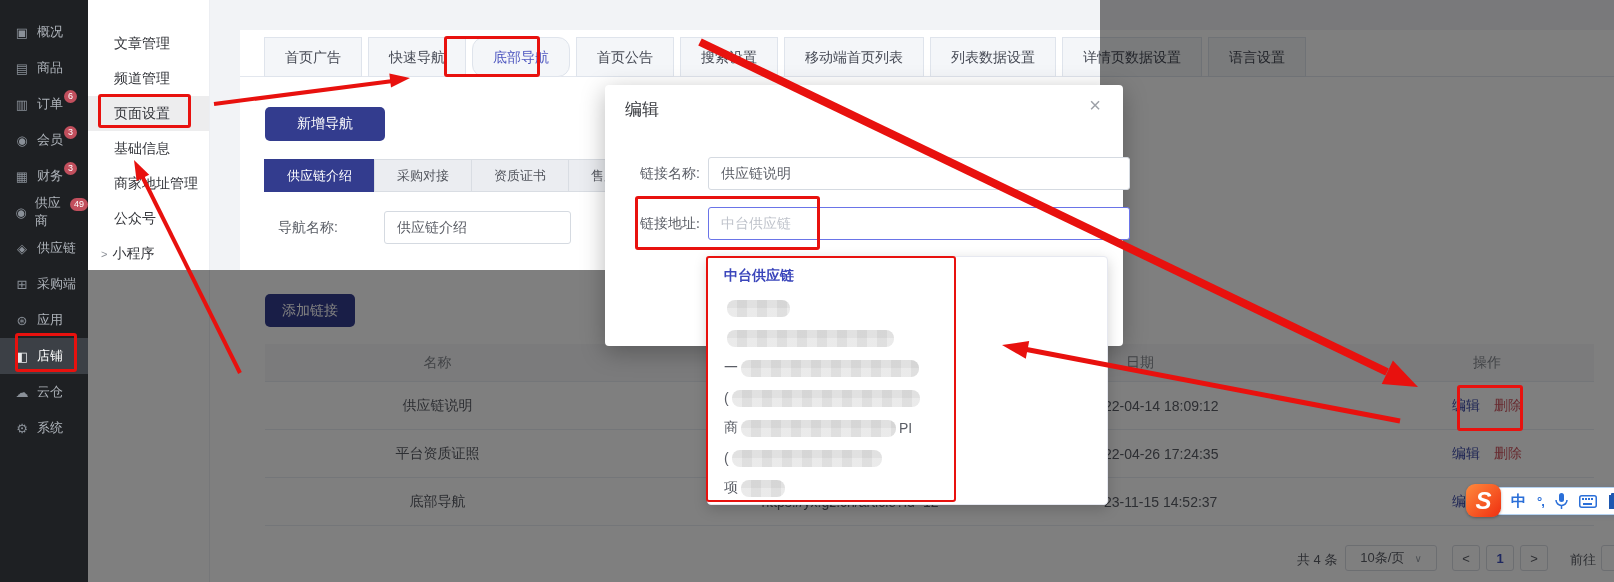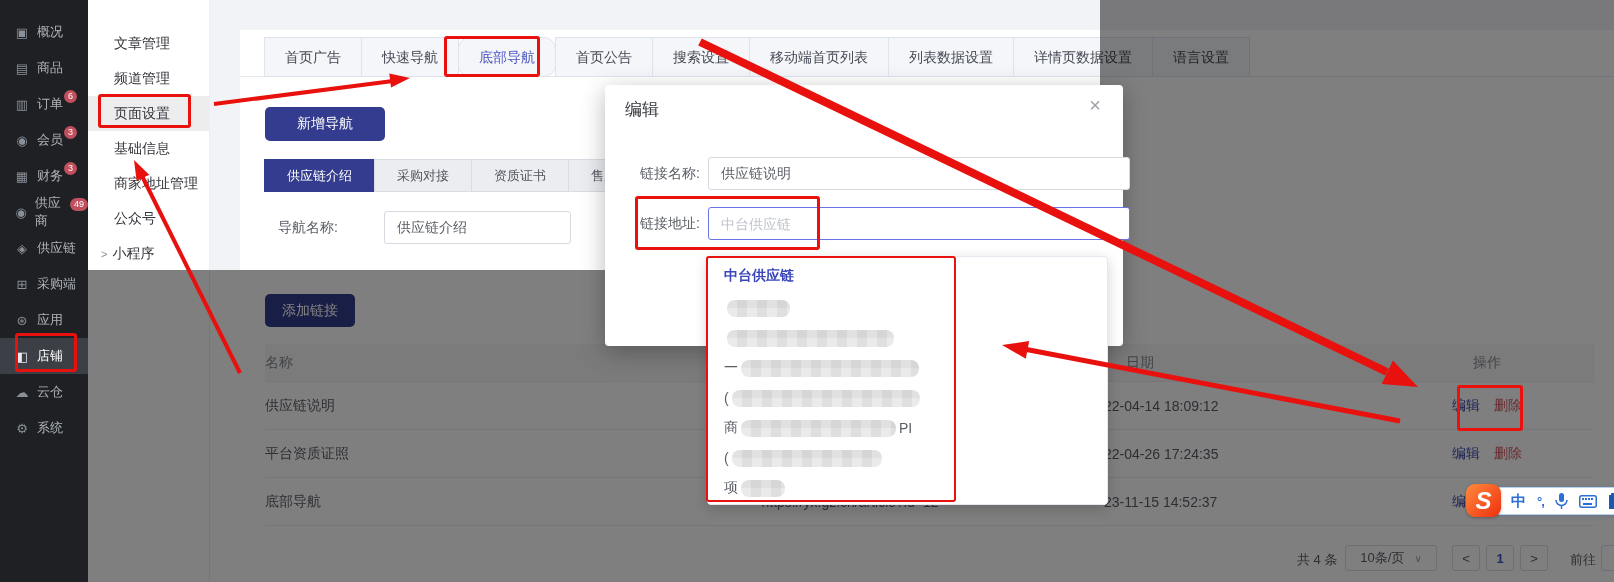--- a/index.html
+++ b/index.html
@@ -20,41 +20,41 @@
   .ss-item { height:35px; display:flex; align-items:center; padding-left:26px; font-size:14px; color:#34363b; cursor:pointer; }
   .ss-item .chev { color:#8b8f96; font-size:11px; margin-right:5px; margin-left:-13px; }
   .ss-item.sel { background:#ededee; }
 
   
   .main { position:absolute; left:210px; top:0; width:1404px; height:582px; background:#fff; z-index:0; }
   .bg-top { position:absolute; left:0; top:0; width:1404px; height:30px; background:#f2f3f6; }
   .bg-left { position:absolute; left:0; top:30px; width:30px; height:240px; background:#f2f3f6; }
   .card { position:absolute; left:30px; top:30px; width:1374px; height:240px; background:#fff; }
   .tabline { position:absolute; left:0; top:46px; width:1374px; height:1px; background:#e3e7ee; }
-  .tabs { position:absolute; left:25px; top:7px; display:flex; }
+  .tabs { position:absolute; left:25px; top:7px; display:flex;gap:7px; }
   .tab { height:40px; line-height:39px; padding:0 20px; font-size:14px; color:#464a55; background:#f4f6f9; border:1px solid #dfe4ec; margin-left:-1px; cursor:pointer; white-space:nowrap; }
   .tab.active { color:#4f58c0;border-radius:12px; }
   .btn-navy { background:#333c8e; color:#fff; border:none; border-radius:5px; font-size:14px; cursor:pointer; font-family:inherit; }
   .add-nav { position:absolute; left:25px; top:77px; width:120px; height:34px; }
   .subtabs { position:absolute; left:25px; top:129px; display:flex; }
   .subtab { height:33px; line-height:32px; padding:0 22px; font-size:13px; color:#53565e; background:#ebedf1; border:1px solid #d9dde3; margin-left:-1px; cursor:pointer; white-space:nowrap; }
   .subtab.active { background:#333c8e; border-color:#333c8e; color:#fff; }
   .navname { position:absolute; left:38px; top:181px; display:flex; align-items:center;gap:36px; }
   .navname .lbl { font-size:14px; color:#5a5e66; margin-right:10px; }
   .inp { height:33px; border:1px solid #d5dae1; border-radius:3px; font-size:14px; color:#5b5e66; padding:0 12px; font-family:inherit; outline:none; background:#fff; }
   .save-btn { width:55px; height:18px; margin-left:18px; background:#eab308; border:1px solid #d5dae1; border-radius:3px; font-size:13px; color:#53565e; cursor:pointer; font-family:inherit; }
 
   .add-link { position:absolute; left:55px; top:294px; width:90px; height:33px; }
 
   
   .table { position:absolute; left:55px; top:344px; width:1329px; font-size:14px; }
   .tr { display:flex; border-bottom:1px solid #e9ecf2; align-items:center; }
   .tr.head { height:38px; background:#f6f7f9; color:#86898f; }
   .tr.row { height:48px; color:#5b5e66; }
-  .c1 { width:345px; text-align:left; }
+  .c1 { width:345px; text-align:center; }
   .c2 { width:480px; text-align:center; overflow:hidden; }
   .c3 { width:290px; text-align:left; padding-left:14px; }
   .head .c3 { padding-left:36px; }
   .c4 { flex:1; text-align:center; }
   .op-edit { color:#3c4aa8; cursor:pointer; margin-right:14px; }
   .op-del { color:#cf5660; cursor:pointer;font-family:Liberation Serif, serif; }
 
   
   .pg { position:absolute; left:0; top:0; width:100%; height:100%; font-size:13px; color:#5b5e66; }
   .pg-total { position:absolute; left:1297px; top:551px; }
@@ -71,21 +71,21 @@
   .dim.r2 { left:88px; top:270px; width:1526px; height:312px; }
 
   
   .modal { position:absolute; left:605px; top:85px; width:518px; height:261px; background:#fff; border-radius:4px; box-shadow:0 6px 24px rgba(0,0,0,.28); z-index:10; }
   .m-title { position:absolute; left:20px; top:13px; font-size:17px; color:#33353a; }
   .m-close { position:absolute; right:22px; top:10px; font-size:20px; color:#9da1a8; cursor:pointer; line-height:1; }
   .m-row { position:absolute; left:25px; display:flex; align-items:center; }
   .m-row .m-lbl { width:70px; text-align:right; font-size:14px; color:#5b5e66; margin-right:8px; }
   .m-row .inp { width:422px; }
   .m-row.r1 { top:72px; }
-  .m-row.r2 { top:122px; }
+  .m-row.r2 { top:122px;font-family:Liberation Serif, serif; }
   .m-row.r2 .inp { border:1px solid #6a74e8; }
   .inp::placeholder { color:#bfc3cb; }
 
   
   .dropdown { position:absolute; left:707px; top:256px; width:401px; height:249px; background:#fff; border:1px solid #e6e8f0; border-radius:4px; box-shadow:0 4px 14px rgba(0,0,0,.18); z-index:11; overflow:hidden; }
   .dd-group { position:absolute; left:16px; top:10px; font-size:14px; font-weight:bold; color:#3b46bb; }
   .dd-list { position:absolute; left:16px; top:36px; right:10px; }
   .dd-item { height:30px; display:flex; align-items:center; font-size:14px; color:#5b5e66; cursor:pointer; }
   .blob { height:17px; border-radius:8px; margin:0 3px;
           background:repeating-linear-gradient(90deg,#f3f3f3 0 10px,#e7e7e7 10px 20px),repeating-linear-gradient(0deg,#f6f6f6 0 9px,#ececec 9px 18px);

